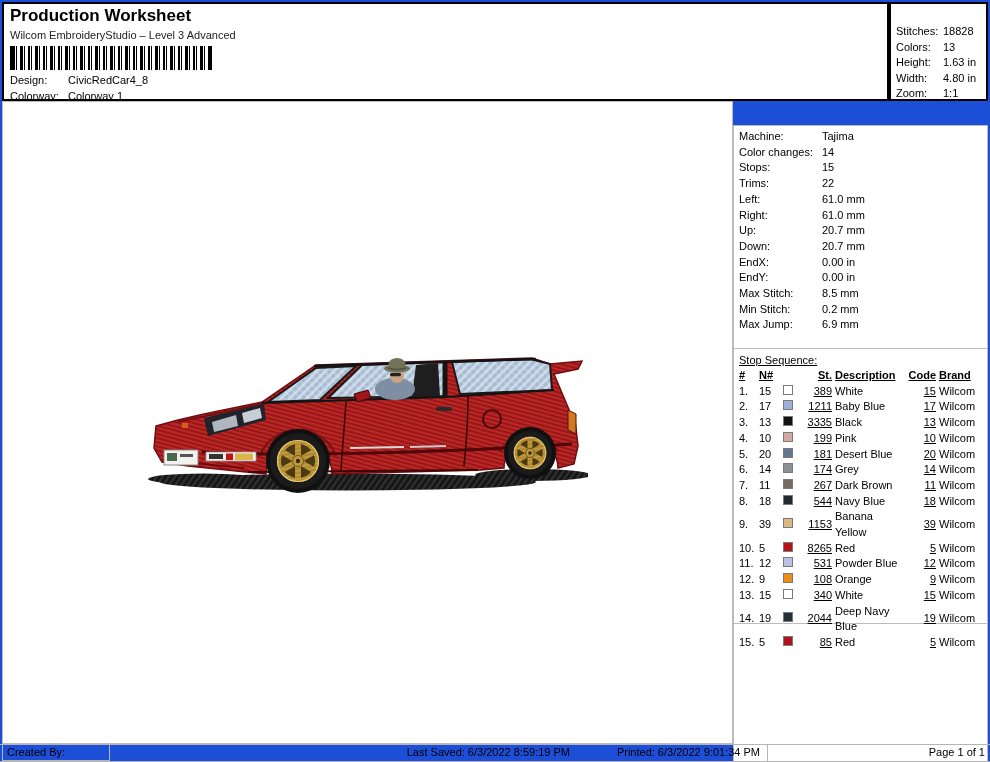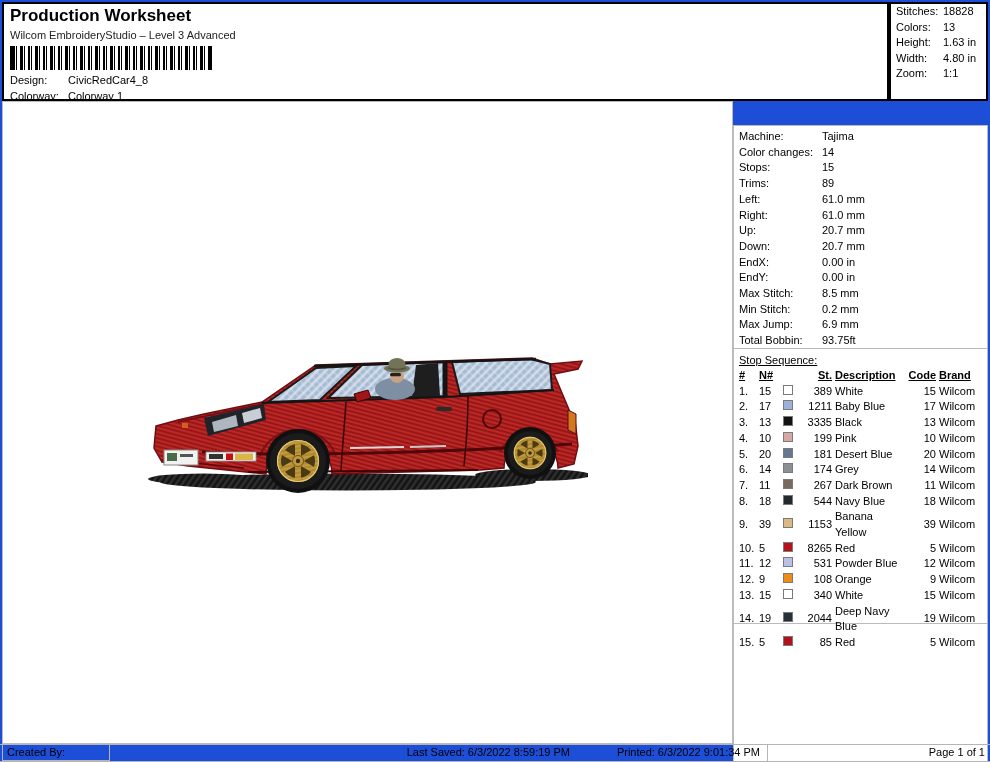--- a/index.html
+++ b/index.html
@@ -14,35 +14,35 @@
   .barcode{position:absolute;left:6px;top:42px;width:196px;height:24px;
            background:repeating-linear-gradient(90deg,
              #000 0px,#000 2px,#fff 2px,#fff 3px,
              #000 3px,#000 4px,#fff 4px,#fff 7px,
              #000 7px,#000 10px,#fff 10px,#fff 11px,
              #000 11px,#000 12px,#fff 12px,#fff 15px);
            border-left:3px solid #000;border-right:3px solid #000;}
   .meta-row{position:absolute;left:6px;display:flex;}
   .meta-row .lab{width:58px;}
   .stats-box{position:absolute;left:889px;top:2px;width:99px;height:99px;
-             border:2px solid #000;box-sizing:border-box;background:#fff;padding:0 0 0 5px;}
+             border:2px solid #000;box-sizing:border-box;background:#fff;padding:20px 0 0 5px;}
   .kv{display:grid;grid-template-columns:47px auto;line-height:15.6px;}
   
   .main-box{position:absolute;left:2px;top:101px;width:731px;height:643px;
             border:1px solid #bbbbbb;box-sizing:border-box;background:#fff;}
   .right-panel{position:absolute;left:733px;top:101px;width:255px;height:643px;
                border:1px solid #bbbbbb;box-sizing:border-box;background:#fff;margin-top:24px;}
   .machine-sec{padding:3px 4px 0 5px;height:219px;border-bottom:1px solid #bbbbbb;}
   .machine-sec .kv{grid-template-columns:83px auto;line-height:15.7px;}
   .stop-sec{padding:3px 4px 0 5px;height:271px;border-bottom:1px solid #bbbbbb;}
   .stop-title{line-height:16px;text-decoration:underline;}
   .stop-grid{display:grid;grid-template-columns:20px 24px 16px 36px 1fr 32px 44px;
              line-height:15.7px;align-items:center;}
   .stop-grid.hdr span{font-weight:bold;text-decoration:underline;}
-  .ra{text-align:right;padding-right:3px;}
+  .ra{text-align:right;padding-right:3px;text-decoration:underline;}
   .swatch{width:10px;height:10px;border:1px solid #7a7a7a;box-sizing:border-box;}
   
   .footer{position:absolute;left:0;top:744px;width:990px;height:18px;
           border-top:1px solid #b5b5b5;border-bottom:1px solid #b5b5b5;box-sizing:border-box;}
   .created-box{position:absolute;left:2px;top:0px;width:108px;height:16px;
                border:1px solid #b5b5b5;border-top:none;box-sizing:border-box;padding-left:4px;line-height:14px;}
   .saved{position:absolute;left:240px;top:1px;width:330px;text-align:right;}
   .printed{position:absolute;left:560px;top:1px;width:200px;text-align:right;}
   .pageno{position:absolute;right:5px;top:1px;text-align:right;}
   .foot-div{position:absolute;left:767px;top:0;height:17px;border-left:1px solid #b5b5b5;}
@@ -237,21 +237,21 @@
           <div class="kv">
             <span>Color changes:</span>
             <span>14</span>
           </div>
           <div class="kv">
             <span>Stops:</span>
             <span>15</span>
           </div>
           <div class="kv">
             <span>Trims:</span>
-            <span>89</span>
+            <span>22</span>
           </div>
           <div class="kv">
             <span>Left:</span>
             <span>61.0 mm</span>
           </div>
           <div class="kv">
             <span>Right:</span>
             <span>61.0 mm</span>
           </div>
           <div class="kv">
@@ -274,24 +274,20 @@
             <span>Max Stitch:</span>
             <span>8.5 mm</span>
           </div>
           <div class="kv">
             <span>Min Stitch:</span>
             <span>0.2 mm</span>
           </div>
           <div class="kv">
             <span>Max Jump:</span>
             <span>6.9 mm</span>
-          </div>
-          <div class="kv">
-            <span>Total Bobbin:</span>
-            <span>93.75ft</span>
           </div>
         </div>
     </div>
     <div class="stop-sec">
       <div class="stop-title">Stop Sequence:</div>
       <div id="stop-table">
           <div class="stop-grid hdr">
             <span>#</span>
             <span>N#</span>
             <span></span>

